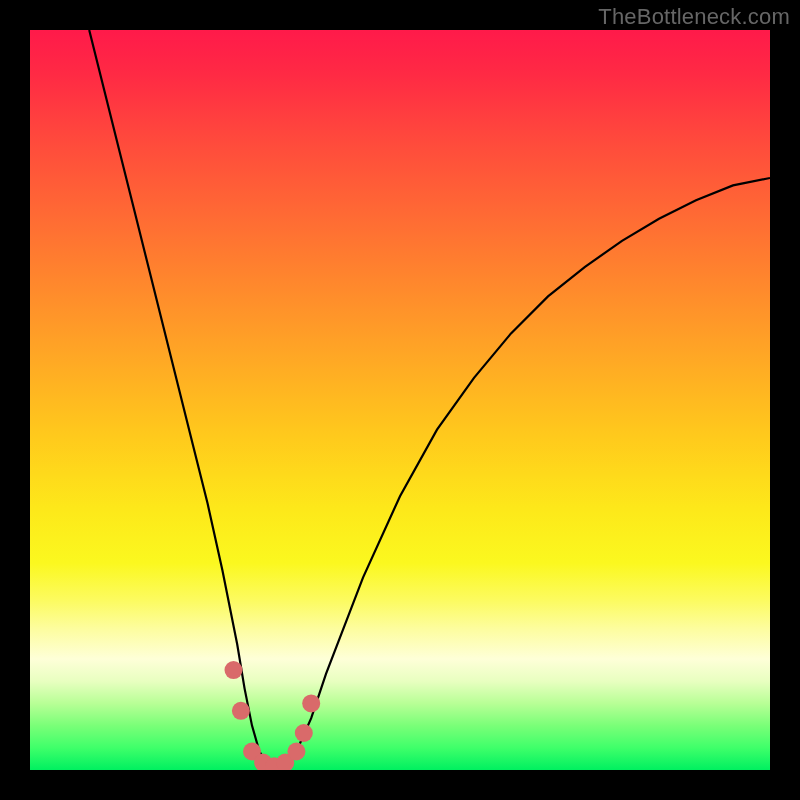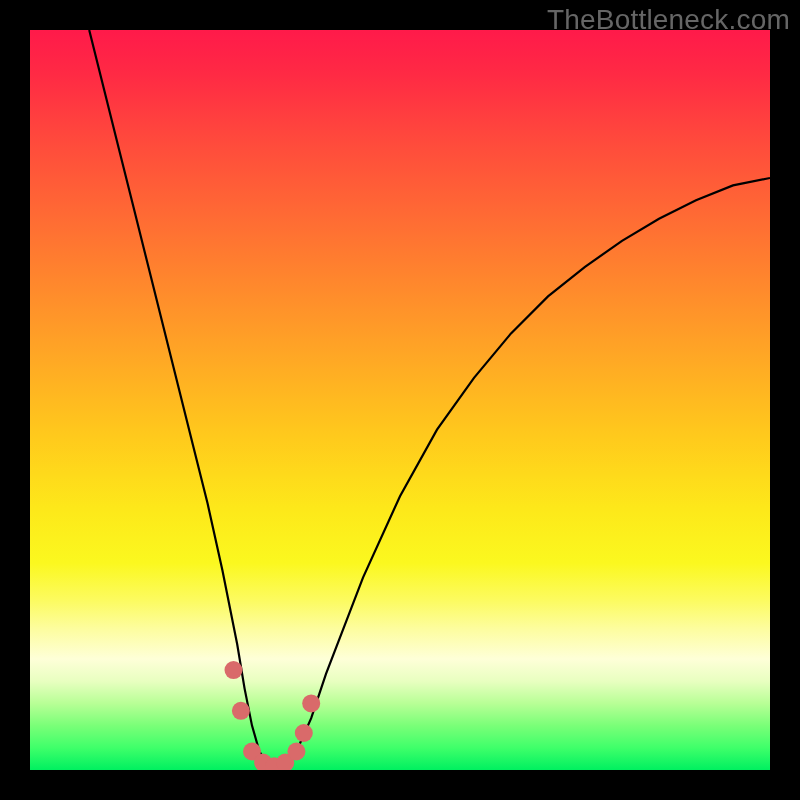--- a/index.html
+++ b/index.html
@@ -35,21 +35,21 @@
       #7aff78 94%,
       #3fff6a 97%,
       #00f060 100%
     );
   }
   .watermark {
     position: absolute;
     top: 4px;
     right: 10px;
     font-family: Arial, Helvetica, sans-serif;
-    font-size: 28px;
+    font-size: 22px;
     color: #666;
     letter-spacing: 0.2px;
   }
   svg.curve {
     position: absolute;
     left: 0; top: 0;
     width: 100%; height: 100%;
   }
 </style>
 </head>

